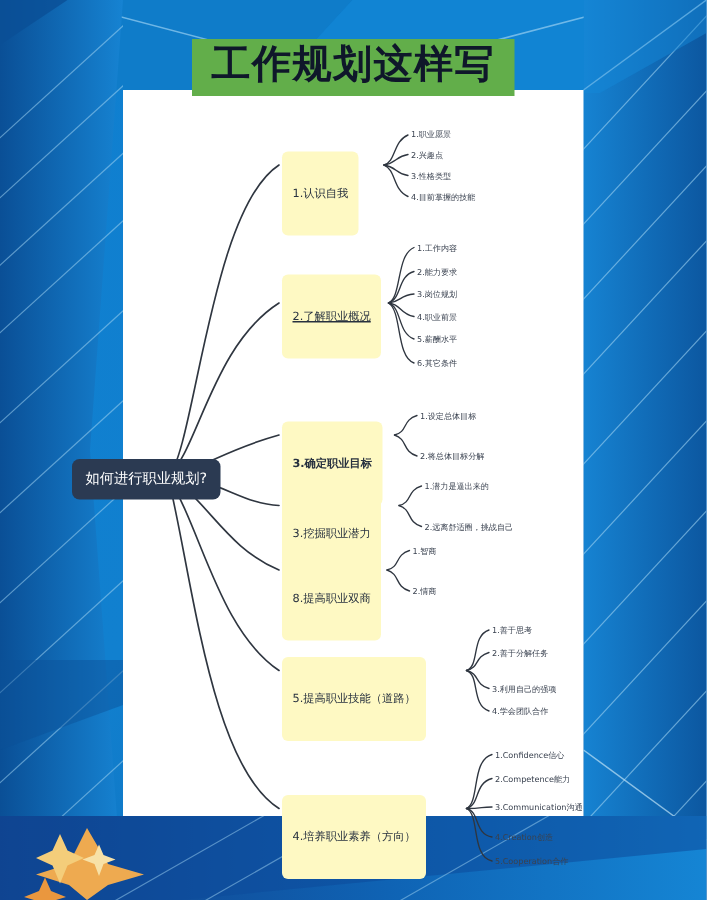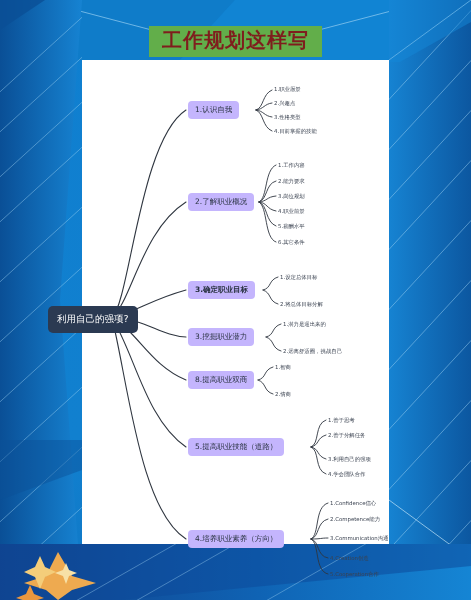--- a/index.html
+++ b/index.html
@@ -9,34 +9,34 @@
     background:#0a6fc2;
     position:relative;
   }
   .bg{position:absolute;inset:0;overflow:hidden;}
   .card{
     position:absolute;left:82px;top:60px;width:307px;height:484px;
     background:#ffffff;
   }
   .title-wrap{position:absolute;left:0;right:0;top:26px;text-align:center;}
   .title{
-    display:inline-block;background:#62ae4a;color:#7f1d1d;
-    font-size:20px;font-weight:bold;letter-spacing:1px;
+    display:inline-block;background:#62ae4a;color:#0f172a;
+    font-size:26px;font-weight:bold;letter-spacing:1px;
     padding:3px 13px 5px 13px;line-height:1.15;
     font-family:"DejaVu Sans","Liberation Sans",sans-serif;
   }
   svg.edges{position:absolute;left:0;top:0;width:471px;height:600px;pointer-events:none;}
   .root{
     position:absolute;background:#2b3a52;color:#ffffff;border-radius:5px;
     font-size:9.5px;padding:7px 9px;white-space:nowrap;
     font-family:"DejaVu Sans","Liberation Sans",sans-serif;
   }
   .branch{
-    position:absolute;background:#c4b5fd;color:#27313f;border-radius:4px;
-    font-size:7.5px;padding:4px 7px;white-space:nowrap;
+    position:absolute;background:#fef9c3;color:#27313f;border-radius:4px;
+    font-size:7.5px;padding:23px 7px;white-space:nowrap;
     font-family:"DejaVu Sans","Liberation Sans",sans-serif;
   }
   .leaf{
     position:absolute;color:#3a4250;font-size:5.4px;white-space:nowrap;
     font-family:"DejaVu Sans","Liberation Sans",sans-serif;
   }
 </style>
 </head>
 <body>
 
@@ -186,29 +186,29 @@
     <path d="M311 447 C 320 450, 314 470, 326 474"></path>
 
     <path d="M311 539 C 320 535, 314 507, 328 503"></path>
     <path d="M311 539 C 320 537, 316 522, 328 519"></path>
     <path d="M311 539 C 322 539, 320 538, 328 538"></path>
     <path d="M311 539 C 320 541, 316 556, 328 558"></path>
     <path d="M311 539 C 320 543, 314 571, 328 574"></path>
   </g>
 </svg>
 
-<div class="root" style="left:48px;top:306px;">利用自己的强项?</div>
+<div class="root" style="left:48px;top:306px;">如何进行职业规划?</div>
 
 <div class="branch" style="left:188px;top:101px;">1.认识自我</div>
 <div class="leaf" style="left:274px;top:86px;">1.职业愿景</div>
 <div class="leaf" style="left:274px;top:100px;">2.兴趣点</div>
 <div class="leaf" style="left:274px;top:114px;">3.性格类型</div>
 <div class="leaf" style="left:274px;top:128px;">4.目前掌握的技能</div>
 
-<div class="branch" style="left:188px;top:193px;">2.了解职业概况</div>
+<div class="branch" style="left:188px;top:183px;text-decoration:underline;">2.了解职业概况</div>
 <div class="leaf" style="left:278px;top:162px;">1.工作内容</div>
 <div class="leaf" style="left:278px;top:178px;">2.能力要求</div>
 <div class="leaf" style="left:278px;top:193px;">3.岗位规划</div>
 <div class="leaf" style="left:278px;top:208px;">4.职业前景</div>
 <div class="leaf" style="left:278px;top:223px;">5.薪酬水平</div>
 <div class="leaf" style="left:278px;top:239px;">6.其它条件</div>
 
 <div class="branch" style="left:188px;top:281px;font-weight:bold;">3.确定职业目标</div>
 <div class="leaf" style="left:280px;top:274px;">1.设定总体目标</div>
 <div class="leaf" style="left:280px;top:301px;">2.将总体目标分解</div>

